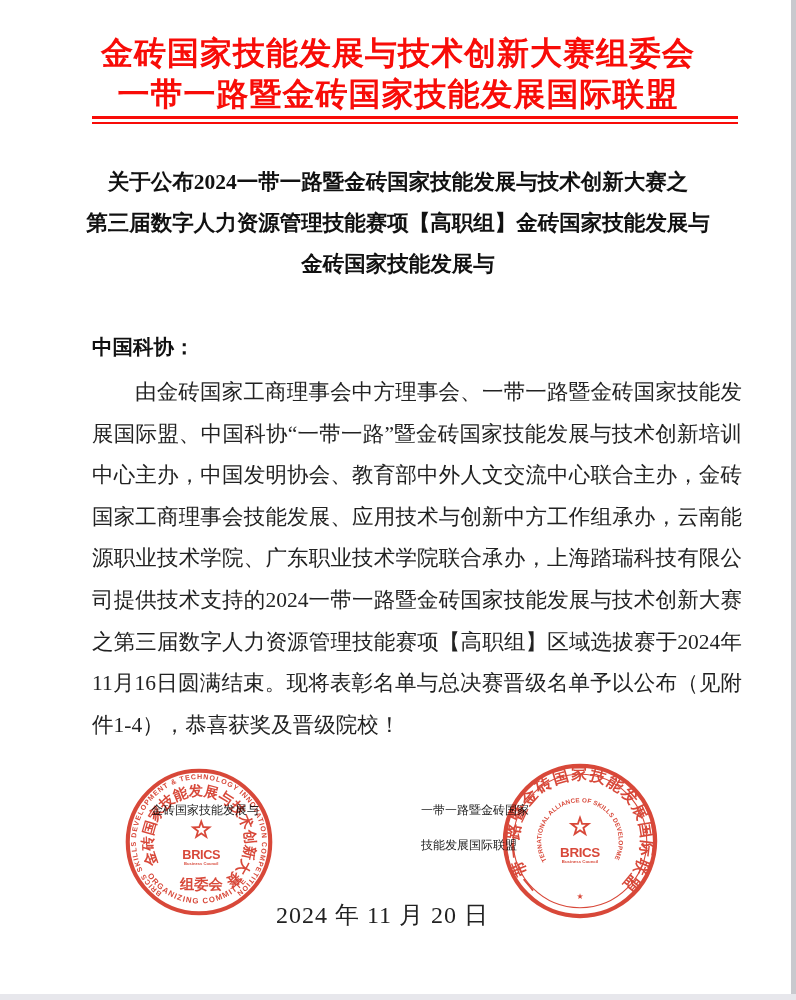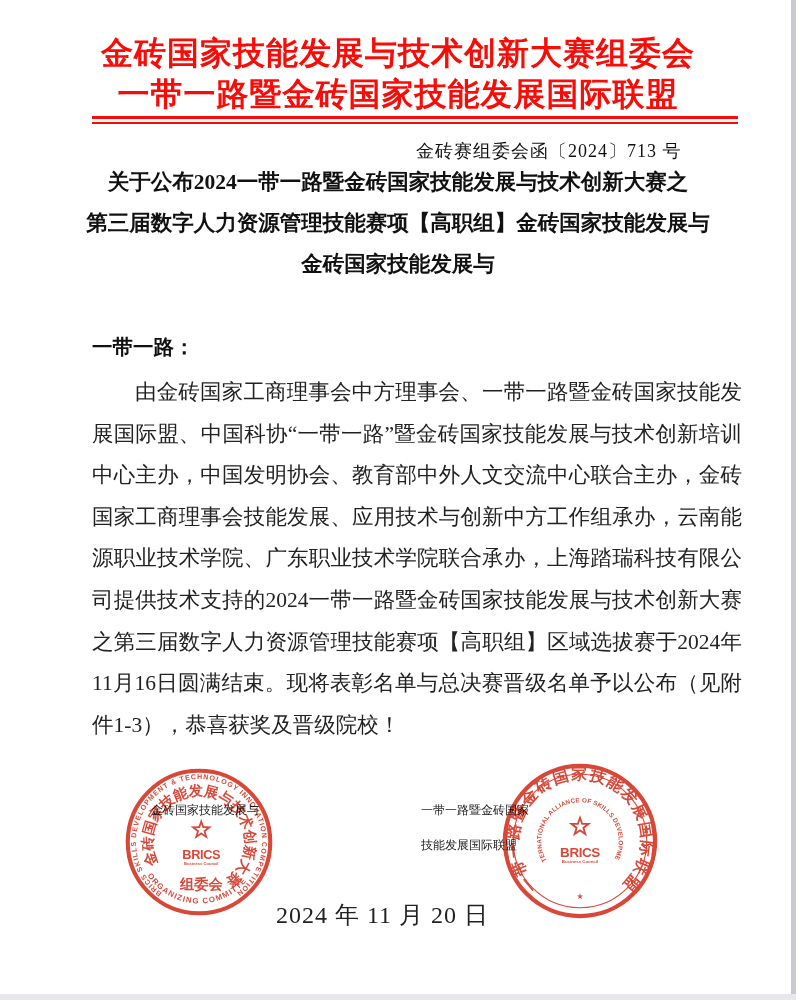--- a/index.html
+++ b/index.html
@@ -47,31 +47,30 @@
   <div class="edge-right"></div>
   <div class="edge-bottom"></div>
 
   <div class="letterhead">
     <div>金砖国家技能发展与技术创新大赛组委会</div>
     <div>一带一路暨金砖国家技能发展国际联盟</div>
   </div>
   <div class="rule-thick"></div>
   <div class="rule-thin"></div>
 
-  <div class="doc-number">金砖赛组委会函〔2024〕713 号</div>
 
   <div class="doc-title">
     <div>关于公布2024一带一路暨金砖国家技能发展与技术创新大赛之</div>
     <div>第三届数字人力资源管理技能赛项【高职组】金砖国家技能发展与</div>
     <div>金砖国家技能发展与</div>
   </div>
 
-  <div class="salutation">一带一路：</div>
+  <div class="salutation">中国科协：</div>
 
-  <div class="body-text">由金砖国家工商理事会中方理事会、一带一路暨金砖国家技能发展国际盟、中国科协“一带一路”暨金砖国家技能发展与技术创新培训中心主办，中国发明协会、教育部中外人文交流中心联合主办，金砖国家工商理事会技能发展、应用技术与创新中方工作组承办，云南能源职业技术学院、广东职业技术学院联合承办，上海踏瑞科技有限公司提供技术支持的2024一带一路暨金砖国家技能发展与技术创新大赛之第三届数字人力资源管理技能赛项【高职组】区域选拔赛于2024年11月16日圆满结束。现将表彰名单与总决赛晋级名单予以公布（见附件1-3），恭喜获奖及晋级院校！</div>
+  <div class="body-text">由金砖国家工商理事会中方理事会、一带一路暨金砖国家技能发展国际盟、中国科协“一带一路”暨金砖国家技能发展与技术创新培训中心主办，中国发明协会、教育部中外人文交流中心联合主办，金砖国家工商理事会技能发展、应用技术与创新中方工作组承办，云南能源职业技术学院、广东职业技术学院联合承办，上海踏瑞科技有限公司提供技术支持的2024一带一路暨金砖国家技能发展与技术创新大赛之第三届数字人力资源管理技能赛项【高职组】区域选拔赛于2024年11月16日圆满结束。现将表彰名单与总决赛晋级名单予以公布（见附件1-4），恭喜获奖及晋级院校！</div>
 
   <div class="sig sig-left">
     <div>金砖国家技能发展与</div>
   </div>
 
   <div class="sig sig-right">
     <div>一带一路暨金砖国家</div>
     <div>技能发展国际联盟</div>
   </div>
 

